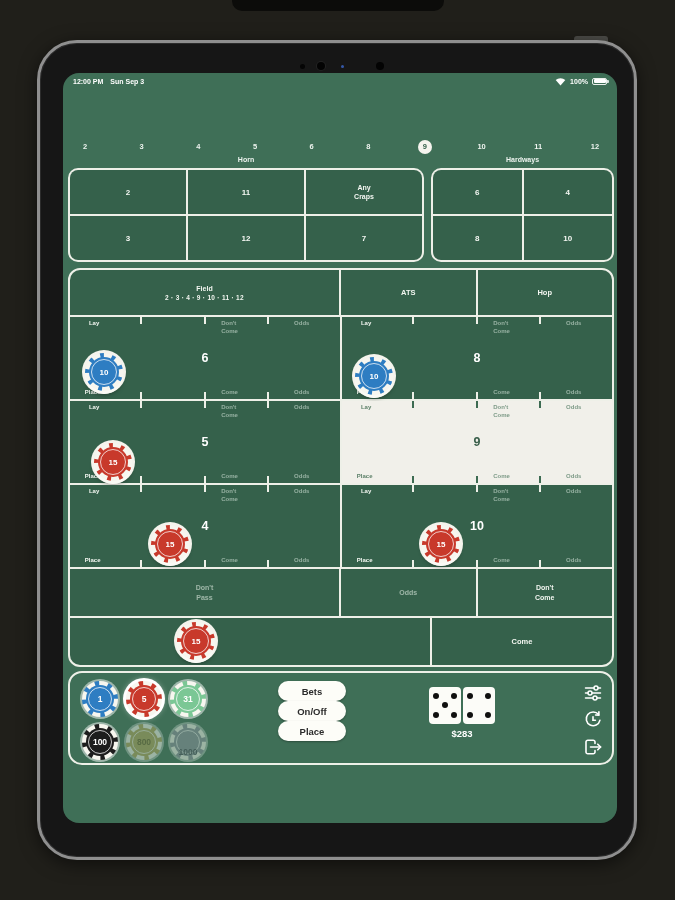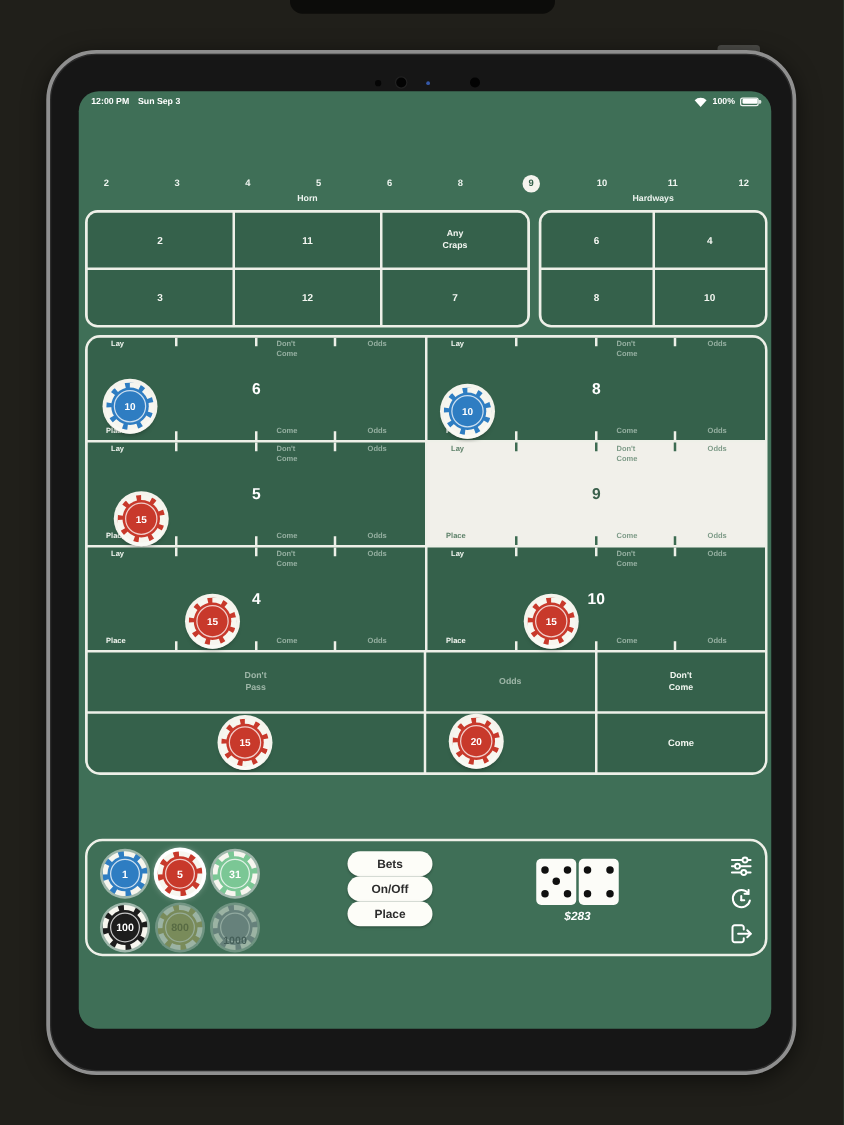--- a/index.html
+++ b/index.html
@@ -109,21 +109,21 @@
   .tray { position:absolute; top:598px; left:5px; width:546px; height:94px; border:2px solid #eef0e8; border-radius:14px; }
   .tray-chips { position:absolute; left:12px; top:8px; display:grid; grid-template-columns:repeat(3,36px); grid-template-rows:36px 36px; column-gap:8px; row-gap:7px; }
   .tray .chip { position:relative; width:36px; height:36px; box-shadow:0 0 0 2px rgba(255,255,255,.5); }
   .tray .chip .cv { font-size:8.5px; }
   .tray .chip.selected { box-shadow:0 0 0 3px #fff, 0 0 7px rgba(255,255,255,.9); }
   .tray .chip.dim { opacity:.5; }
 
   .tray-buttons { position:absolute; left:208px; top:8px; display:flex; flex-direction:column; gap:0; }
   .pill { width:68px; height:20px; background:#fdfdf8; border-radius:11px; display:flex; align-items:center; justify-content:center; font-size:9.5px; font-weight:700; color:#2c2c2c; box-shadow:0 1px 2px rgba(0,0,0,.3); }
 
-  .dice-area { position:absolute; left:358px; top:14px; width:68px; text-align:center;font-style:italic; }
+  .dice-area { position:absolute; left:358px; top:14px; width:68px; text-align:center; }
   .dice-pair { display:flex; gap:2px; justify-content:center; }
   .die { width:32px; height:37px; background:#fcfcf8; border-radius:4px; display:grid; grid-template-columns:repeat(3,1fr); grid-template-rows:repeat(3,1fr); padding:4px 3px; }
   .die i { width:6px; height:6px; border-radius:50%; background:#101010; place-self:center; visibility:hidden; }
   .die.p4 i:nth-child(1), .die.p4 i:nth-child(3), .die.p4 i:nth-child(7), .die.p4 i:nth-child(9) { visibility:visible; }
   .die.p5 i:nth-child(1), .die.p5 i:nth-child(3), .die.p5 i:nth-child(5), .die.p5 i:nth-child(7), .die.p5 i:nth-child(9) { visibility:visible; }
   .balance { margin-top:4px; font-size:9.5px; font-weight:700; color:#fff; }
 
   .side-icons { position:absolute; right:10px; top:11px; display:flex; flex-direction:column; gap:9px; align-items:center; }
   .side-icons svg { display:block; }
 </style>
@@ -204,20 +204,32 @@
             <span>8</span>
           </div>
         <div class="mini-cell">
             <span>10</span>
           </div>
       </div>
     </div>
 
     <div class="main-table">
 
+      <div class="trow r-fah">
+        <div class="tcell w2 cell-center">
+          <div class="field-title">Field</div>
+          <div class="field-nums">2 · 3 · 4 · 9 · 10 · 11 · 12</div>
+        </div>
+        <div class="tcell w1 cell-center">
+          <span class="big-lab">ATS</span>
+        </div>
+        <div class="tcell w1 cell-center">
+          <span class="big-lab">Hop</span>
+        </div>
+      </div>
 
       <div class="trow r-pt">
         <div class="tcell w1 pbox">
           <span class="lbl bright l-lay">Lay</span>
           <span class="lbl dimlbl l-dc">Don't Come</span>
           <span class="lbl dimlbl l-odds-t">Odds</span>
           <i class="tk top tk1"></i>
             <i class="tk top tk2"></i>
             <i class="tk top tk3"></i>
           <div class="pb-num">6</div>
@@ -335,25 +347,20 @@
         </div>
         <div class="tcell w1 cell-center">
           <span class="dc-text wrap2">Don't Come</span>
         </div>
       </div>
 
       <div class="trow r-bot">
         <div class="tcell w2">
           <div class="chip c-red board-chip" style="left:107px;top:4px;">
               <span class="cv">15</span>
-            </div>
-        </div>
-        <div class="tcell w1">
-          <div class="chip c-red board-chip" style="left:21px;top:3px;">
-              <span class="cv">20</span>
             </div>
         </div>
         <div class="tcell w1 cell-center">
           <span class="come-cell-lab">Come</span>
         </div>
       </div>
     </div>
 
     <div class="tray">
       <div class="tray-chips">

